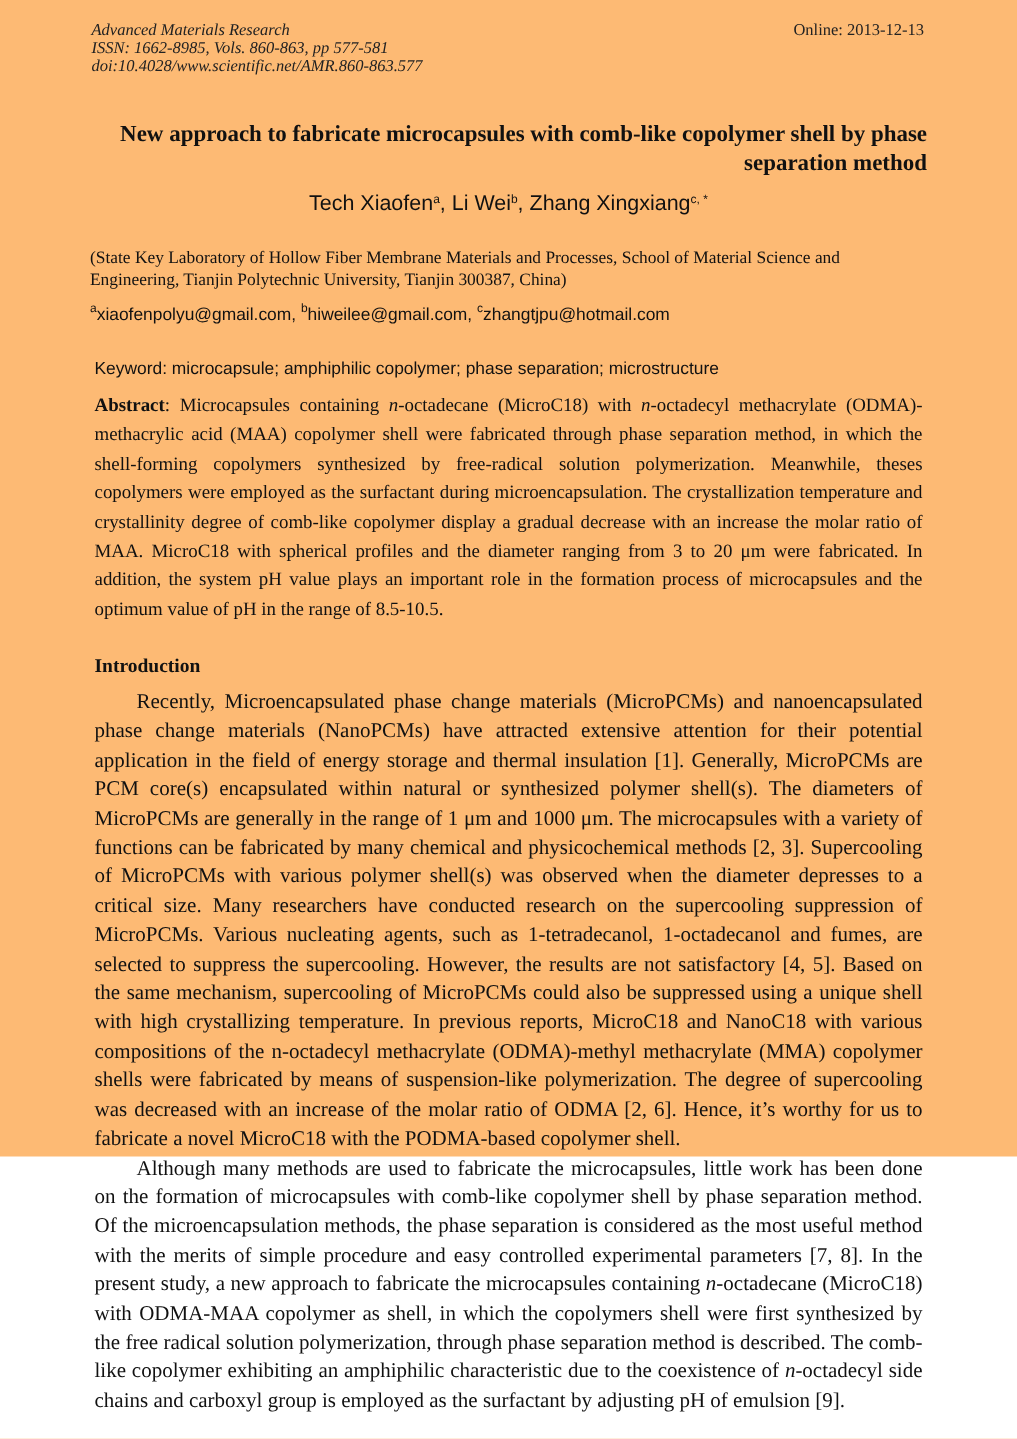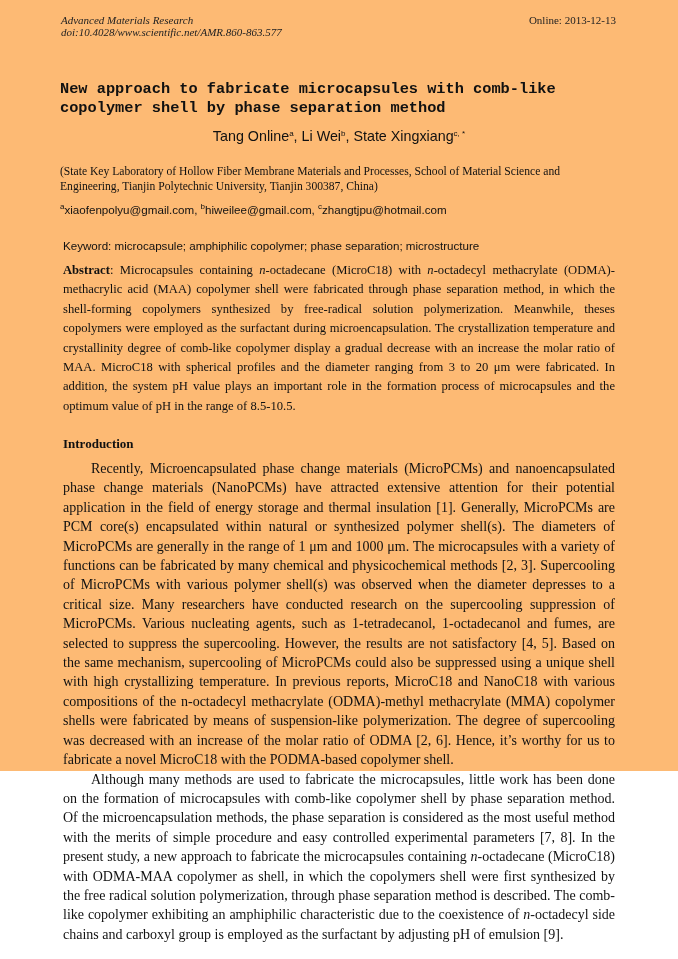--- a/index.html
+++ b/index.html
@@ -1,47 +1,48 @@
 <!DOCTYPE html>
 <html><head>
   <meta charset="utf-8">
   <style>
     html, body { margin: 0; padding: 0; background: #ffffff; }
     body { width: 678px; height: 959px; position: relative; overflow: hidden; color: #111; }
     .page { position: absolute; left: 0; top: 0; width: 678px; height: 771px; background: #fdba74; }
     .hdr-left { position: absolute; left: 61px; top: 14px; font-family: "Liberation Serif", serif; font-style: italic; font-size: 11px; line-height: 12px; color: #222; }
     .hdr-right { position: absolute; right: 62px; top: 14px; font-family: "Liberation Serif", serif; font-size: 11px; line-height: 12px; color: #222; }
-    .title { position: absolute; left: 60px; width: 558px; top: 80px; text-align: left; font-family: Liberation Mono, monospace; font-weight: bold; font-size: 15.3px; line-height: 19px; color: #111; }
+    .title { position: absolute; left: 60px; width: 558px; top: 80px; text-align: right; font-family: Liberation Serif, serif; font-weight: bold; font-size: 15.3px; line-height: 19px; color: #111; }
     .authors { position: absolute; left: 60px; width: 558px; top: 127px; text-align: center; font-family: "Liberation Sans", sans-serif; font-size: 14.3px; line-height: 18px; }
     .authors sup, .emails sup { font-size: 8px; line-height: 0; vertical-align: 5px; }
     .affil { position: absolute; left: 60px; width: 558px; top: 164px; text-align: left; font-family: Liberation Serif, serif; font-size: 11.6px; line-height: 15px; }
     .emails { position: absolute; left: 60px; width: 558px; top: 202px; text-align: left; font-family: "Liberation Sans", sans-serif; font-size: 11.6px; line-height: 15px; }
     .keyword { position: absolute; left: 63px; width: 552px; top: 238px; font-family: "Liberation Sans", sans-serif; font-size: 11.6px; line-height: 15px; }
     .keyword b { font-weight: normal; }
     .abstract { position: absolute; left: 63px; width: 552px; top: 261px; font-family: "Liberation Serif", serif; font-size: 12.6px; line-height: 19.4px; text-align: justify; text-align-last: left; }
     .abstract b { font-weight: bold; }
     .section-h { position: absolute; left: 63px; top: 436px; font-family: "Liberation Serif", serif; font-weight: bold; font-size: 13px; line-height: 16px; }
     .body { position: absolute; left: 63px; width: 552px; top: 459px; font-family: "Liberation Serif", serif; font-size: 14px; line-height: 19.4px; }
     .body p { margin: 0; text-indent: 28px; text-align: justify; }
     i { font-style: italic; }
   </style>
 </head>
 <body>
 
 <div class="page">
 
   <div class="hdr-left">
     <div>Advanced Materials Research</div>
+    <div>ISSN: 1662-8985, Vols. 860-863, pp 577-581</div>
     <div>doi:10.4028/www.scientific.net/AMR.860-863.577</div>
   </div>
   <div class="hdr-right">Online: 2013-12-13</div>
 
   <div class="title">New approach to fabricate microcapsules with comb-like copolymer shell by phase separation method</div>
 
-  <div class="authors"><span>Tang Online</span><sup>a</sup>, <span>Li Wei</span><sup>b</sup>, <span>State Xingxiang</span><sup>c, *</sup></div>
+  <div class="authors"><span>Tech Xiaofen</span><sup>a</sup>, <span>Li Wei</span><sup>b</sup>, <span>Zhang Xingxiang</span><sup>c, *</sup></div>
 
   <div class="affil">(State Key Laboratory of Hollow Fiber Membrane Materials and Processes, School of Material Science and Engineering, Tianjin Polytechnic University, Tianjin 300387, China)</div>
 
   <div class="emails"><sup>a</sup><span>xiaofenpolyu@gmail.com</span>, <sup>b</sup><span>hiweilee@gmail.com</span>, <sup>c</sup><span>zhangtjpu@hotmail.com</span></div>
 
   <div class="keyword"><b>Keyword</b><span>: microcapsule; amphiphilic copolymer; phase separation; microstructure</span></div>
 
   <div class="abstract"><b>Abstract</b><span>: Microcapsules containing </span><i>n</i><span>-octadecane (MicroC18) with </span><i>n</i><span>-octadecyl methacrylate (ODMA)-methacrylic acid (MAA) copolymer shell were fabricated through phase separation method, in which the shell-forming copolymers synthesized by free-radical solution polymerization. Meanwhile, theses copolymers were employed as the surfactant during microencapsulation. The crystallization temperature and crystallinity degree of comb-like copolymer display a gradual decrease with an increase the molar ratio of MAA. MicroC18 with spherical profiles and the diameter ranging from 3 to 20 μm were fabricated. In addition, the system pH value plays an important role in the formation process of microcapsules and the optimum value of pH in the range of 8.5-10.5.</span></div>
 
   <div class="section-h">Introduction</div>

